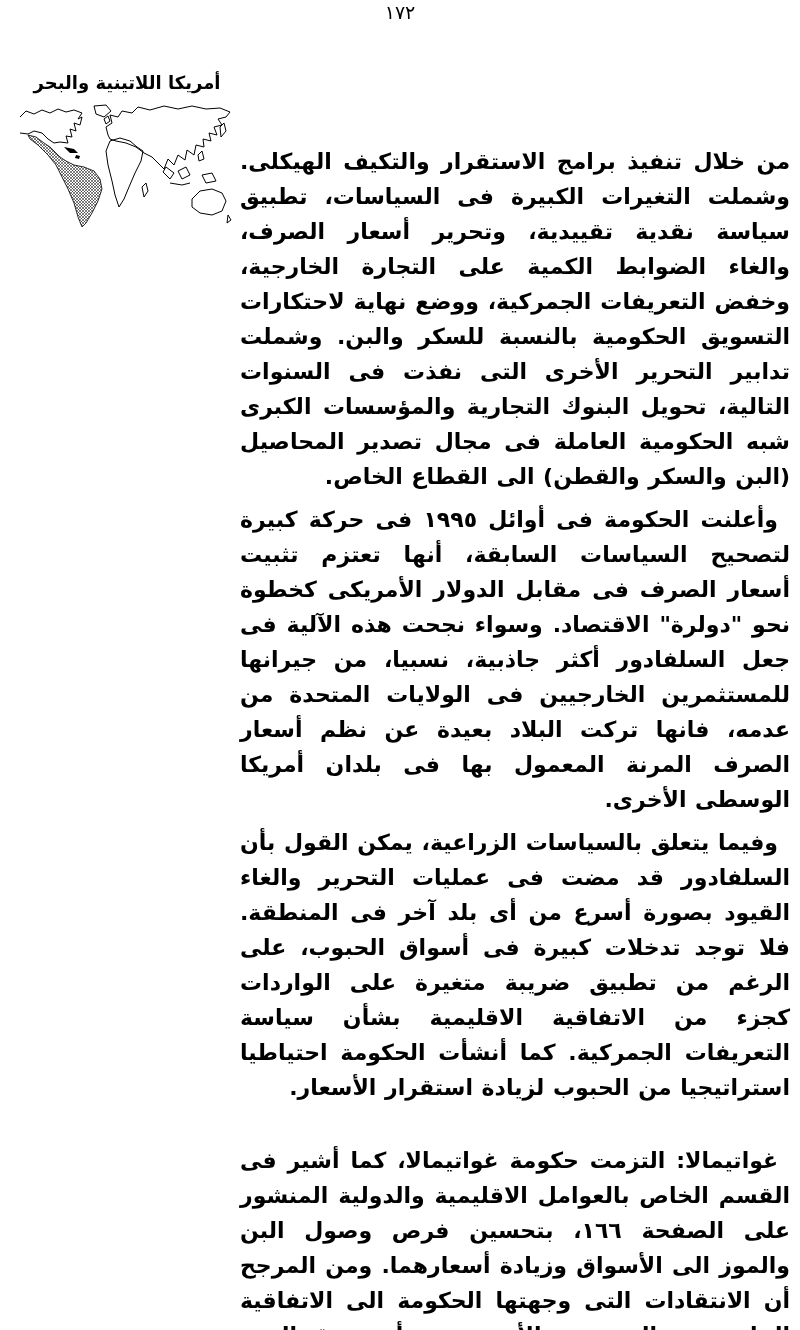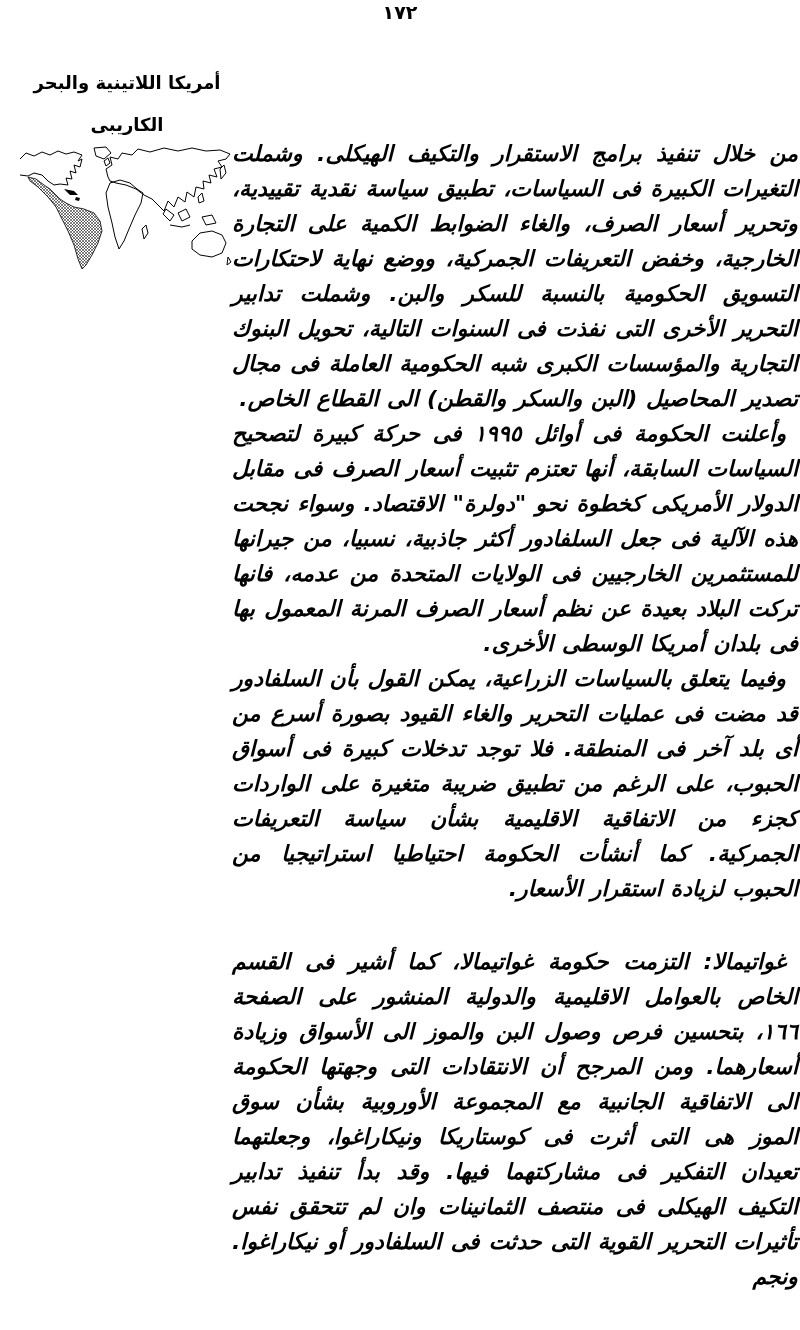--- a/index.html
+++ b/index.html
@@ -15,21 +15,21 @@
     font-family: "DejaVu Sans", sans-serif;
     overflow: hidden;
   }
   .page-number {
     position: absolute;
     top: 1px;
     left: 0;
     right: 0;
     text-align: center;
     font-size: 19px;
-    font-weight: bold;
+    font-weight: normal;
     letter-spacing: 1px;
   }
   .figure-col {
     position: absolute;
     left: 0;
     top: 72px;
     width: 222px;
     text-align: center;
     margin-left: 16px;
   }
@@ -54,22 +54,21 @@
     width: 566px;
     direction: rtl;
     text-align: justify;
     text-justify: inter-word;
     font-size: 22px;
     font-weight: bold;
     line-height: 35px;
     word-spacing: 1px;
   }
   .text-col p {
-    margin: 0;
-    font-style: italic;
+    margin: 8px;
   }
   .text-col p.indented {
     text-indent: 12px;
   }
   .text-col p.gap-before {
     margin-top: 38px;
   }
   svg .outline {
     fill: none;
     stroke: #000;
@@ -88,21 +87,20 @@
   }
 </style>
 </head>
 <body>
 
 <div class="page-number">١٧٢</div>
 
 <div class="figure-col">
   <div class="map-caption">
     <span class="cap-line1">أمريكا اللاتينية والبحر</span>
-    <span class="cap-line2">الكاريبى</span>
   </div>
   <svg class="world-map" width="214" height="124" viewBox="0 0 214 124" xmlns="http://www.w3.org/2000/svg">
     <defs>
       <pattern id="hatch" width="3" height="3" patternUnits="userSpaceOnUse">
         <path d="M0 3 L3 0 M0 0 L3 3" stroke="#000" stroke-width="0.5" fill="none"></path>
       </pattern>
     </defs>
 
     <path class="outline" d="M0 14 L6 8 L14 11 L22 7 L30 10 L38 6 L46 9 L54 7 L62 10 L58 16 L62 14 L60 22 L54 20 L56 28 L50 26 L52 34 L46 33 L48 40 L40 39 L34 40 L28 36 L22 30 L14 28 L8 31 L0 30"></path>
 

